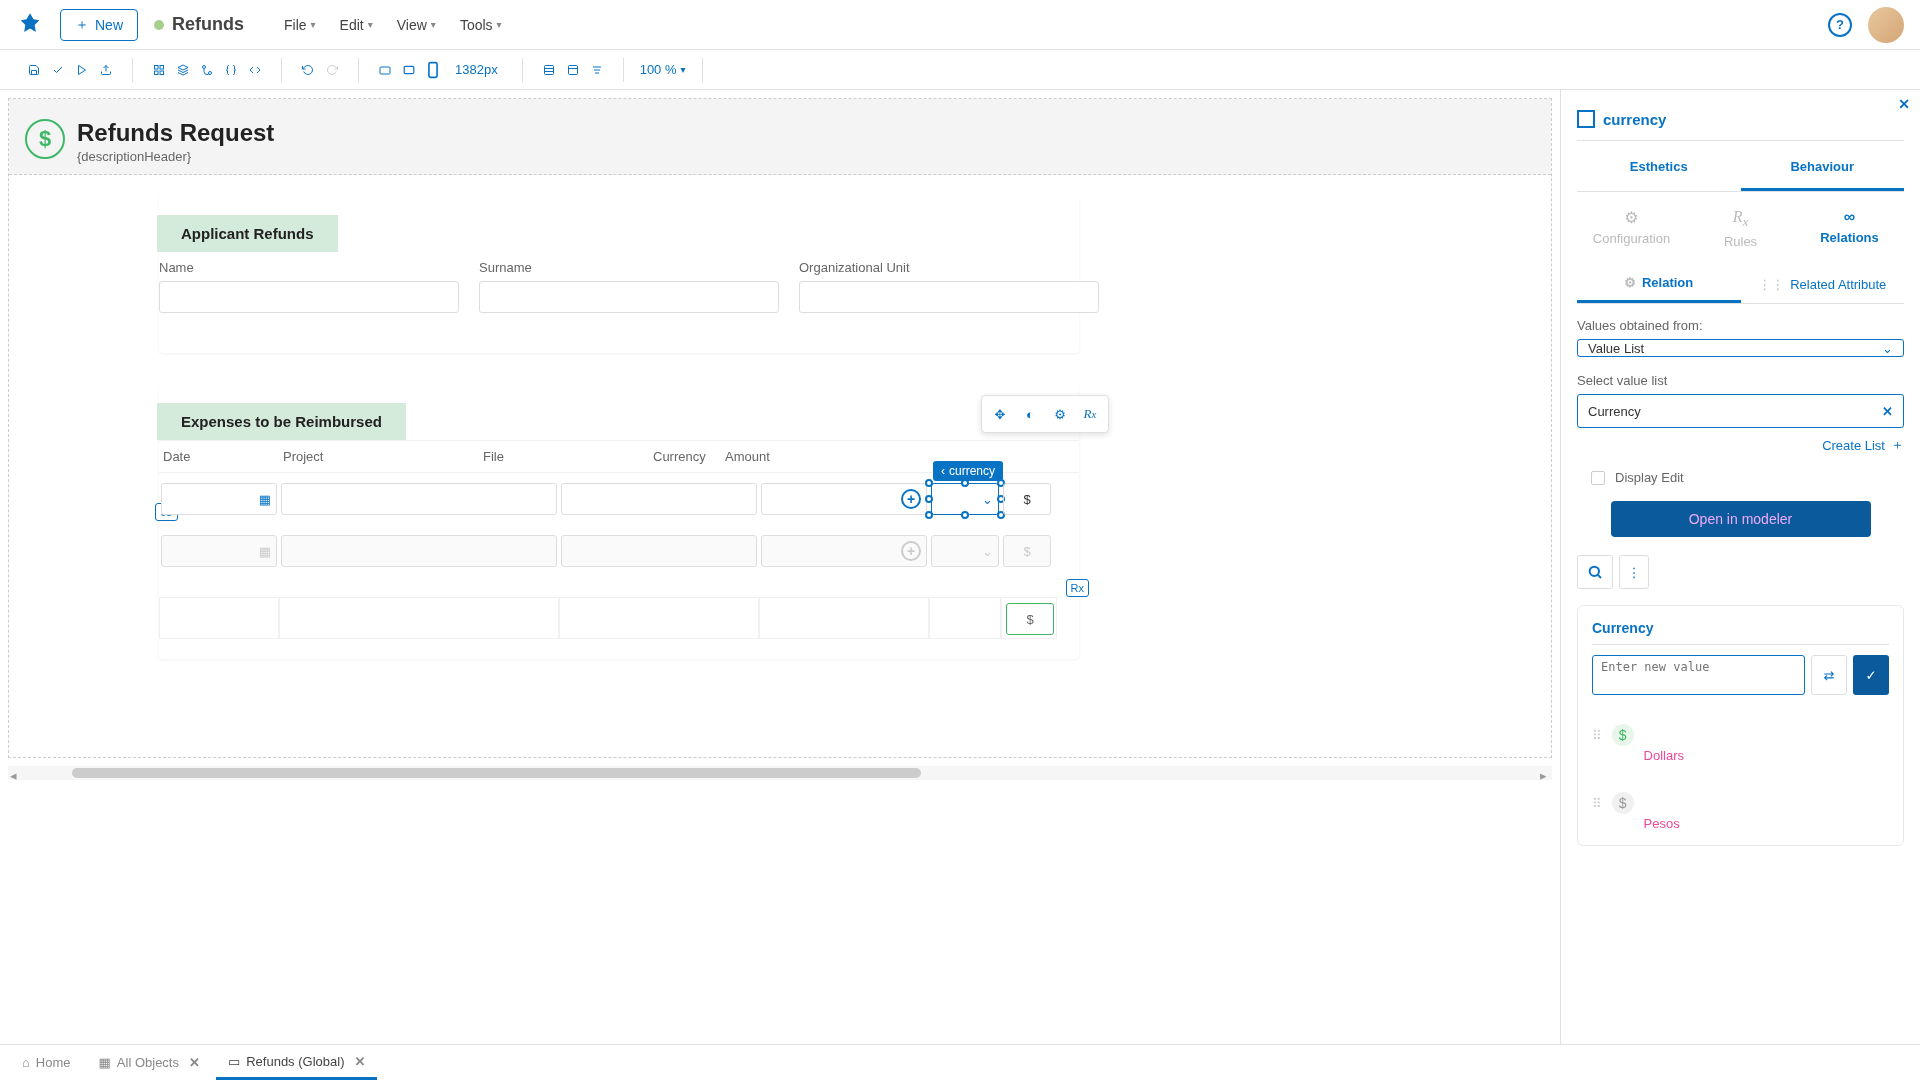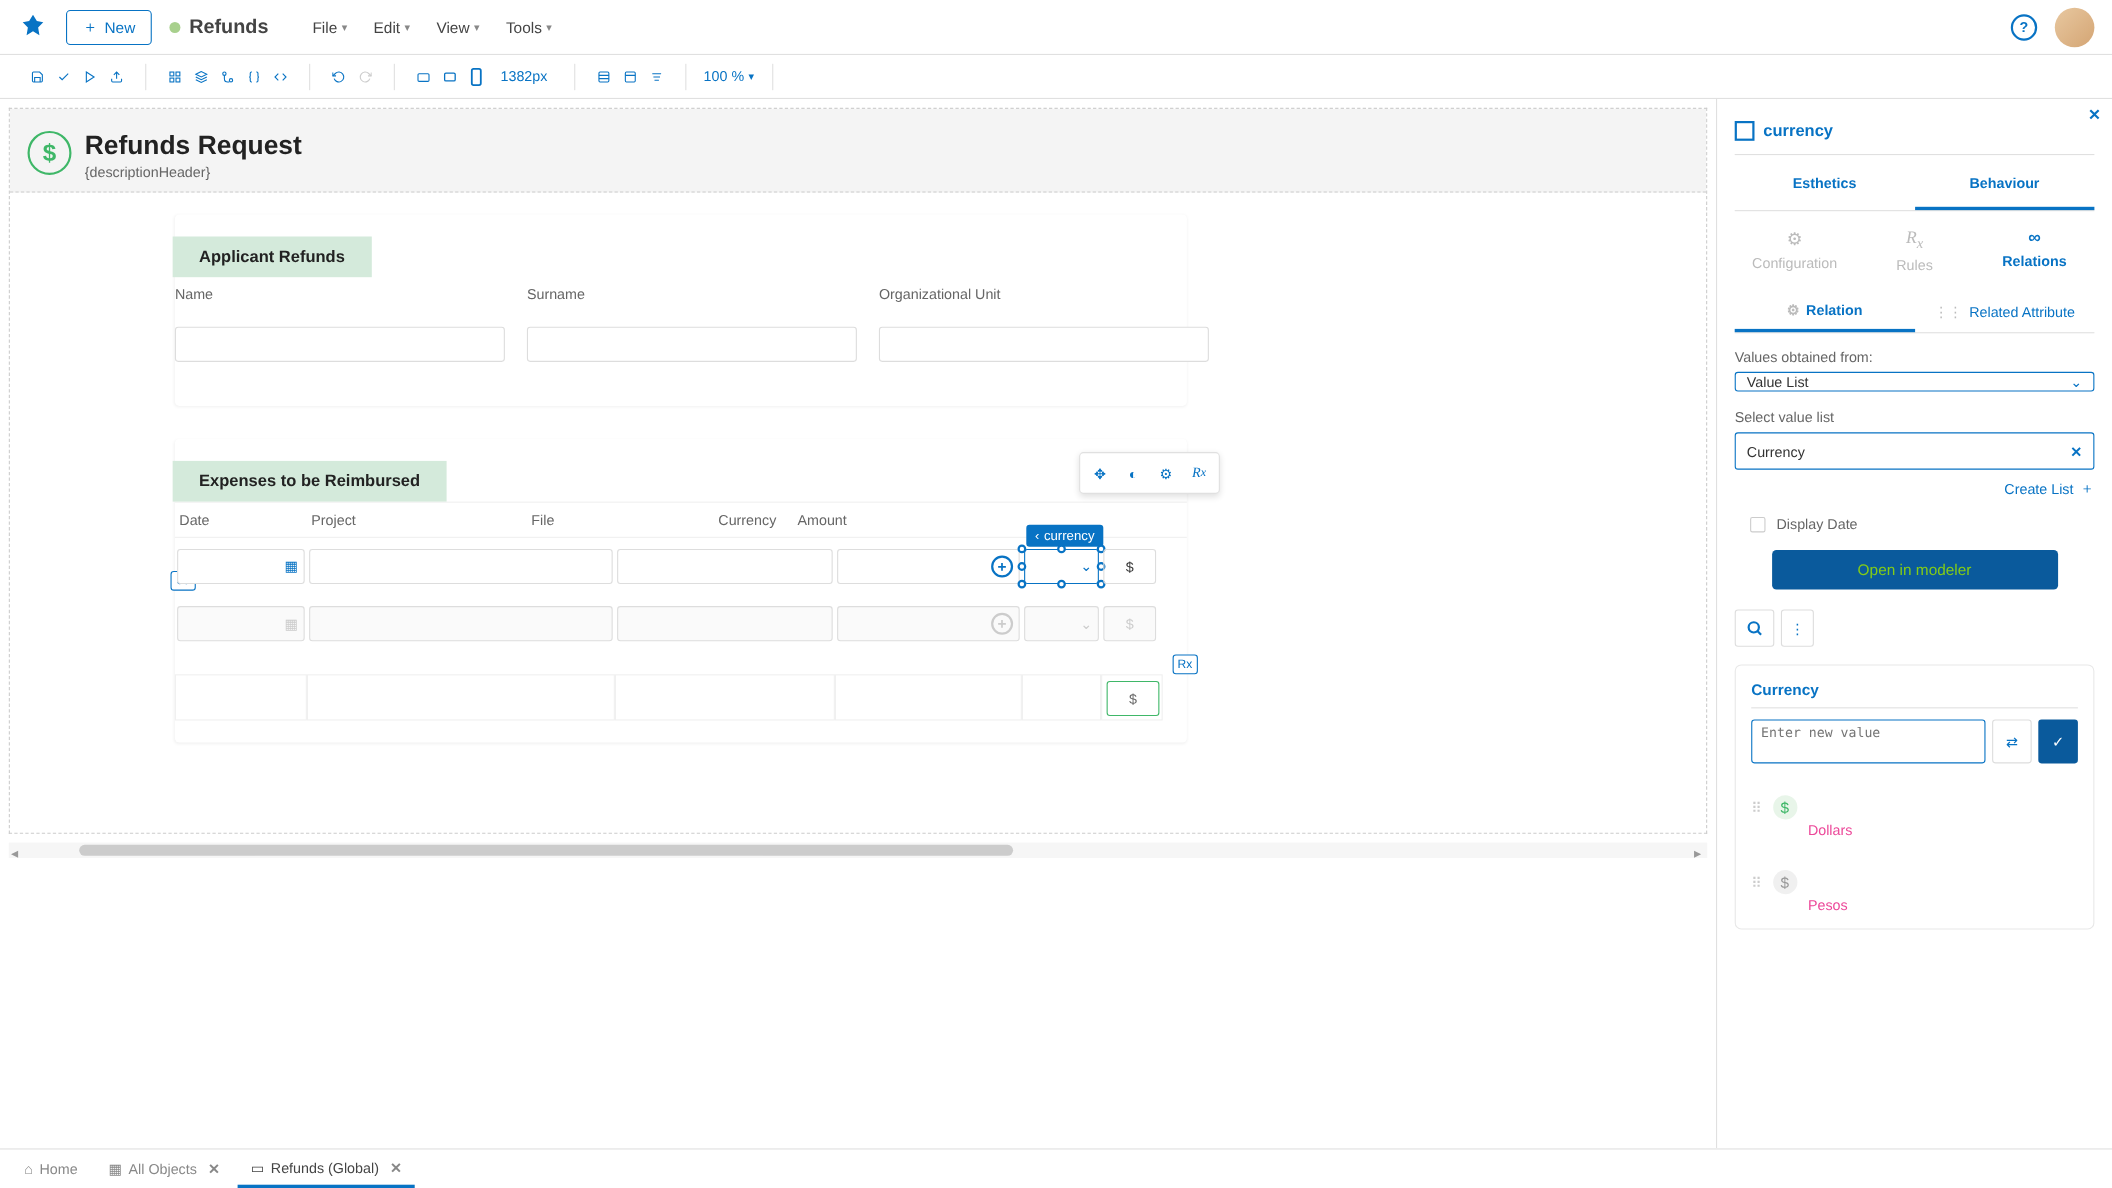--- a/index.html
+++ b/index.html
@@ -35,21 +35,21 @@
 .form-header { background: #f4f4f4; padding: 20px 16px 10px 16px; border-bottom: 1px dashed #ccc; display: flex; align-items: flex-start; gap: 12px; }
 .form-header-icon { width: 40px; height: 40px; border: 2px solid #3fb768; border-radius: 50%; display: flex; align-items: center; justify-content: center; color: #3fb768; font-size: 22px; font-weight: bold; }
 .form-header-text h1 { font-size: 24px; font-weight: 700; color: #222; }
 .form-header-text .sub { font-size: 13px; color: #666; margin-top: 2px; }
 
 
 .panel { background: #fff; margin: 20px 0 0 150px; width: 920px; border-radius: 4px; box-shadow: 0 1px 3px rgba(0,0,0,0.06); padding: 20px 0; position: relative; }
 .panel-title { display: inline-block; background: #d4eadb; padding: 10px 24px; font-size: 15px; font-weight: 600; color: #222; margin-left: -2px; }
 .panel-fields { display: flex; gap: 20px; padding: 8px 0 20px 0; }
 .field { display: flex; flex-direction: column; min-width: 300px; }
-.field-label { font-size: 13px; color: #666; margin-bottom: 22px; }
+.field-label { font-size: 13px; color: #666; margin-bottom: 6px; }
 .field-input { height: 32px; border: 1px solid #ddd; border-radius: 3px; padding: 0 8px; }
 
 .table-panel { margin-top: 30px; }
 .toolbar-floating { position: absolute; top: 12px; right: -30px; display: flex; gap: 2px; background: #fff; border: 1px solid #e0e0e0; border-radius: 4px; padding: 4px; box-shadow: 0 2px 6px rgba(0,0,0,0.12); }
 .tf-icon { width: 28px; height: 28px; display: flex; align-items: center; justify-content: center; color: #0873c4; cursor: pointer; }
 
 .table { width: 100%; }
 .thead { display: flex; border-top: 1px solid #f0f0f0; border-bottom: 1px solid #f0f0f0; }
 .th { padding: 8px 4px; font-size: 13px; color: #666; }
 .th-date { width: 120px; }
@@ -117,21 +117,21 @@
 .rp-tab3 .ico { color: #bbb; }
 
 .rp-body { padding-top: 14px; }
 .rp-label { font-size: 13px; color: #666; margin-bottom: 6px; }
 .rp-select { width: 100%; height: 18px; border: 1px solid #0873c4; border-radius: 3px; padding: 0 10px; display: flex; align-items: center; justify-content: space-between; color: #333; cursor: pointer; }
 .rp-input { width: 100%; height: 34px; border: 1px solid #0873c4; border-radius: 3px; padding: 0 10px; display: flex; align-items: center; justify-content: space-between; }
 .rp-clear { color: #0873c4; font-weight: bold; cursor: pointer; }
 .create-list { text-align: right; color: #0873c4; font-size: 13px; margin-top: 8px; display: flex; align-items: center; justify-content: flex-end; gap: 6px; cursor: pointer; }
 .checkbox-row { display: flex; align-items: center; gap: 10px; margin: 16px 0 0 14px; color: #666; }
 .checkbox-box { width: 14px; height: 14px; border: 1px solid #ccc; border-radius: 2px; }
-.open-modeler { width: 260px; margin: 16px auto 0 auto; display: block; background: #0a5a9c; color: #84cc16; border: none; border-radius: 4px; padding: 10px 0; font-size: 14px; cursor: pointer; }
+.open-modeler { width: 260px; margin: 16px auto 0 auto; display: block; background: #0a5a9c; color: #f0abfc; border: none; border-radius: 4px; padding: 10px 0; font-size: 14px; cursor: pointer; }
 .search-row { display: flex; gap: 6px; margin-top: 18px; }
 .search-box { flex: 1; height: 34px; border: 1px solid #ddd; border-radius: 3px; padding: 0 10px; }
 .search-btn { width: 36px; height: 34px; border: 1px solid #ddd; border-radius: 3px; display: flex; align-items: center; justify-content: center; color: #0873c4; cursor: pointer; }
 .menu-btn { width: 30px; height: 34px; border: 1px solid #ddd; border-radius: 3px; display: flex; align-items: center; justify-content: center; color: #0873c4; cursor: pointer; }
 .value-card { border: 1px solid #e8e8e8; border-radius: 6px; padding: 14px; margin-top: 16px; }
 .value-card-title { color: #0873c4; font-weight: 600; font-size: 14px; border-bottom: 1px solid #e0e0e0; padding-bottom: 8px; }
 .value-add-row { display: flex; gap: 6px; margin-top: 10px; }
 .value-add-input { flex: 1; border: 1px solid #0873c4; border-radius: 3px; height: 40px; padding: 4px 8px; font-size: 12px; color: #888; resize: none; }
 .value-add-iconbtn { width: 36px; height: 40px; border: 1px solid #ddd; border-radius: 3px; display: flex; align-items: center; justify-content: center; color: #0873c4; cursor: pointer; }
 .value-add-check { width: 36px; height: 40px; background: #0a5a9c; border-radius: 3px; display: flex; align-items: center; justify-content: center; color: #fff; cursor: pointer; border: none; }
@@ -445,21 +445,21 @@
       <div class="rp-input">
         <span>Currency</span>
         <span class="rp-clear">✕</span>
       </div>
       <div class="create-list">
         <span>Create List</span>
         <span>＋</span>
       </div>
       <div class="checkbox-row">
         <div class="checkbox-box"></div>
-        <span>Display Date</span>
+        <span>Display Edit</span>
       </div>
       <button class="open-modeler">Open in modeler</button>
       <div class="search-row">
         <div class="search-btn">
           <svg width="16" height="16" viewBox="0 0 24 24" fill="none" stroke="currentColor" stroke-width="3">
               <circle cx="11" cy="11" r="7"></circle>
               <line x1="21" y1="21" x2="16" y2="16"></line>
             </svg>
         </div>
         <div class="menu-btn">⋮</div>

